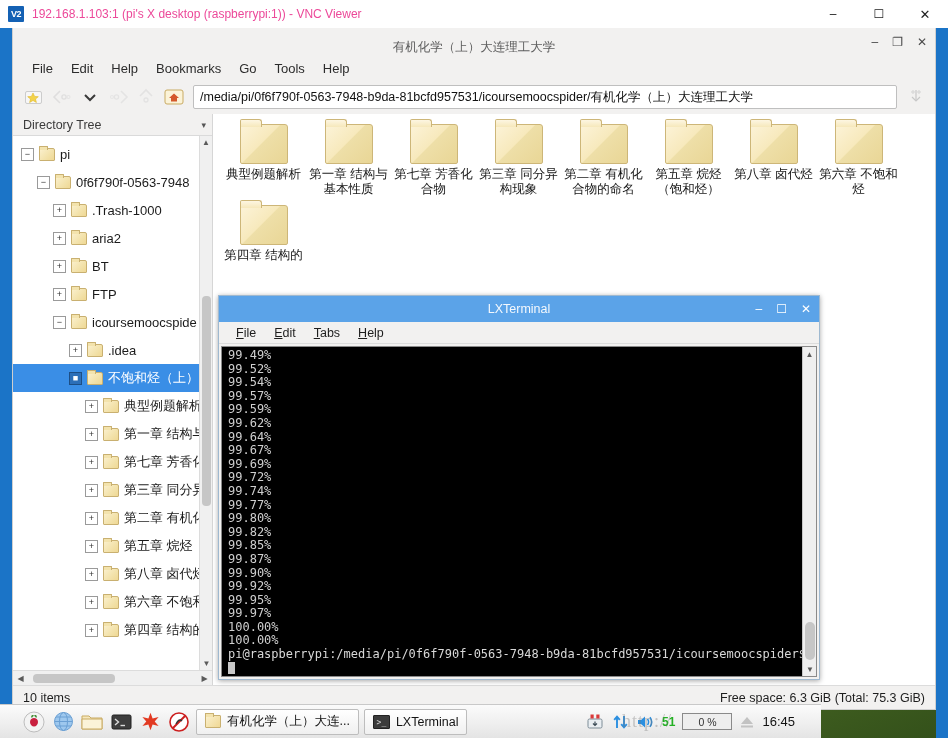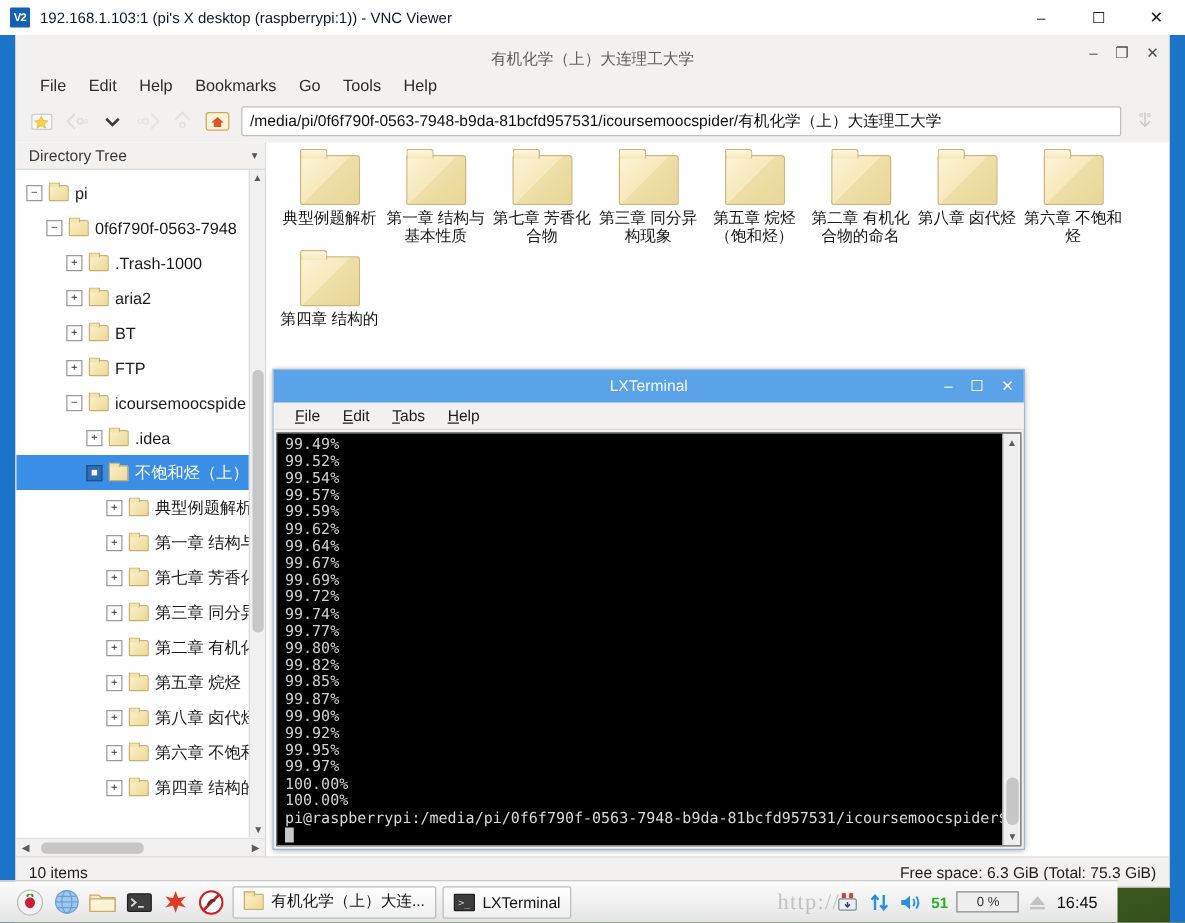--- a/index.html
+++ b/index.html
@@ -38,21 +38,21 @@
   #vnc-titlebar {
     height: 28px; display: flex; align-items: center;
     background: #ffffff; padding-left: 8px;
   }
   #vnc-logo {
     width: 16px; height: 16px; background: #1461b4; color: #fff;
     font-size: 9px; font-weight: bold; line-height: 16px; text-align: center;
     letter-spacing: -0.5px; border-radius: 1px; flex: none;
   }
   #vnc-title {
-    margin-left: 8px; font-size: 12px; color: #0f172a; white-space: nowrap;
+    margin-left: 8px; font-size: 12px; color: #ec4899; white-space: nowrap;
   }
   #vnc-btns { margin-left: auto; display: flex; height: 28px; }
   #vnc-btns .wbtn {
     width: 46px; height: 28px; display: flex; align-items: center; justify-content: center;
     font-size: 12px; color: #222;
   }
   #vnc-btns .wbtn:last-child { font-size: 13px; }
 
   
   #vnc-accent-left  { position:absolute; left:0;   top:28px; width:12px; height:710px; background:#1b74c7; }
@@ -239,24 +239,24 @@
     height: 14px; display:flex; align-items:center; justify-content:center;
     font-size: 8px; color:#5a5a5a;
   }
   #term-vsb .thumb {
     position:absolute; left:2px; bottom:16px; width:10px; height:38px;
     background:#c6c6c6; border-radius:5px;
   }
 
   
   #taskbar {
-    position: absolute; left: 0; bottom: 0; width: 894px; height: 34px;
+    position: absolute; left: 0; bottom: 0; width: 821px; height: 34px;
     background: linear-gradient(180deg,#fbfbfb 0%, #efefef 55%, #e4e4e4 100%);
     border-top: 1px solid #c9c9c9;
-    display: flex; align-items: center; padding: 0 12px; gap: 5px;
+    display: flex; align-items: center; padding: 0 22px; gap: 5px;
   }
   .launcher { width: 24px; height: 24px; display:flex; align-items:center; justify-content:center; flex:none; }
   .tb-task {
     height: 26px; max-width: 220px; display:flex; align-items:center; gap:6px;
     padding: 0 8px; border: 1px solid #bdbdbd; border-radius: 2px;
     background: linear-gradient(180deg,#ffffff,#f0f0f0);
     font-size: 12.5px; color:#141414; white-space: nowrap; overflow:hidden;
   }
   .tb-task .tfolder {
     width:16px;height:13px;flex:none;position:relative;
@@ -503,25 +503,25 @@
           <div class="fileicon">
             <div class="folder-big"></div>
             <div class="ficon-label">第七章 芳香化合物</div>
           </div>
           <div class="fileicon">
             <div class="folder-big"></div>
             <div class="ficon-label">第三章 同分异构现象</div>
           </div>
           <div class="fileicon">
             <div class="folder-big"></div>
+            <div class="ficon-label">第二章 有机化合物的命名</div>
+          </div>
+          <div class="fileicon">
+            <div class="folder-big"></div>
             <div class="ficon-label">第五章 烷烃（饱和烃）</div>
-          </div>
-          <div class="fileicon">
-            <div class="folder-big"></div>
-            <div class="ficon-label">第二章 有机化合物的命名</div>
           </div>
           <div class="fileicon">
             <div class="folder-big"></div>
             <div class="ficon-label">第八章 卤代烃</div>
           </div>
           <div class="fileicon">
             <div class="folder-big"></div>
             <div class="ficon-label">第六章 不饱和烃</div>
           </div>
           <div class="fileicon">

